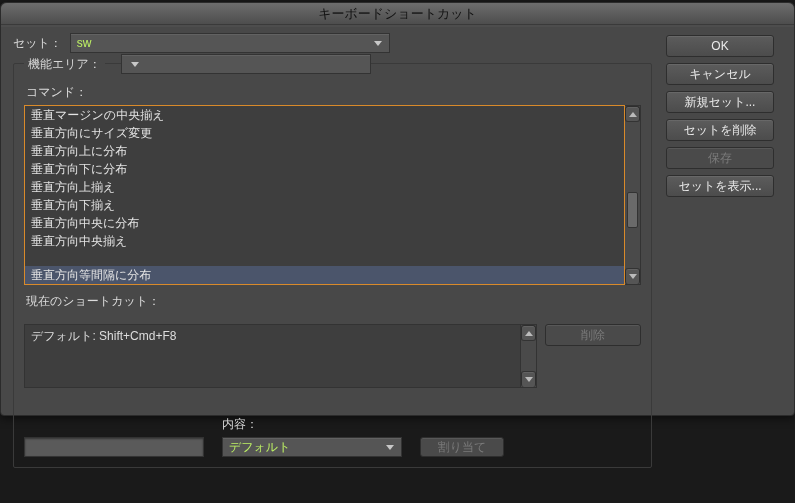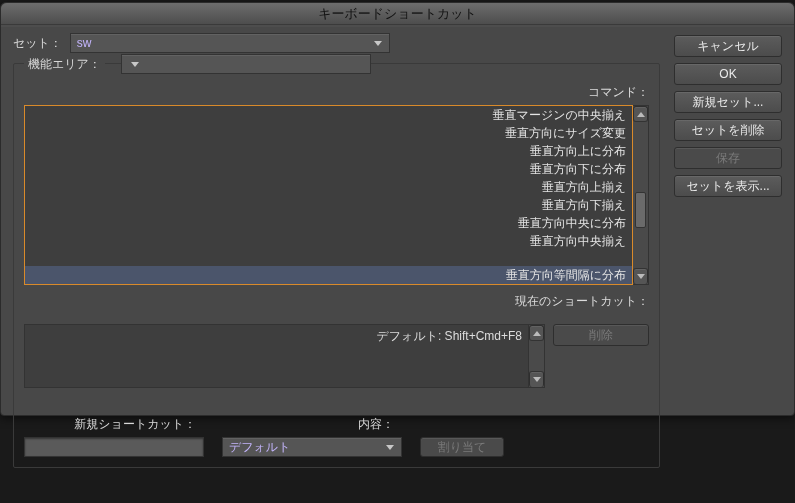--- a/index.html
+++ b/index.html
@@ -29,34 +29,33 @@
     color: #111;
     font-size: 13px;
     line-height: 22px;
     background: linear-gradient(to bottom, #6d6d6d, #4d4d4d);
     border-bottom: 1px solid #3a3a3a;
     border-radius: 6px 6px 0 0;
   }
   .content {
     flex: 1;
     display: flex;
-    padding: 8px 12px 12px 12px;
+    padding: 8px 20px 12px 12px;
     gap: 14px;
-    text-align: right;
   }
   .main { flex: 1; display: flex; flex-direction: column; }
   .side { width: 108px; display: flex; flex-direction: column; gap: 6px; padding-top: 2px; }
 
   .row { display: flex; align-items: center; margin-bottom: 10px; }
   .label { color: #d8d8d8; margin-right: 8px; font-size: 12px; }
 
   .dropdown {
     display: flex; align-items: center; justify-content: space-between;
     background: #555; border: 1px solid #333; height: 20px;
-    padding: 0 4px 0 6px; color: #c4b5fd; font-size: 12px;
+    padding: 0 4px 0 6px; color: #bef264; font-size: 12px;
     box-shadow: inset 0 1px 0 rgba(255,255,255,0.08);
   }
   .dropdown .arrow {
     width: 14px; height: 14px; display: flex; align-items: center; justify-content: center;
   }
   .dropdown .arrow::before {
     content: ""; border-left: 4px solid transparent; border-right: 4px solid transparent;
     border-top: 5px solid #c8c8c8;
   }
 
@@ -206,38 +205,37 @@
               <div class="btn up"></div>
               <div class="track"></div>
               <div class="btn down"></div>
             </div>
           </div>
           <div class="btn disabled" style="width:96px">削除</div>
         </div>
 
         <div class="newshort-row">
           <div class="col" style="width:180px">
-            <span class="label">新規ショートカット：</span>
             <div class="text-input"></div>
           </div>
           <div class="col" style="width:180px">
             <span class="label">内容：</span>
             <div class="dropdown">
               <span>デフォルト</span>
               <span class="arrow"></span>
             </div>
           </div>
           <div class="btn disabled" style="width:84px;height:20px">割り当て</div>
         </div>
 
       </div>
     </div>
 
     <div class="side">
+      <div class="btn">OK</div>
       <div class="btn">キャンセル</div>
-      <div class="btn">OK</div>
       <div class="btn">新規セット...</div>
       <div class="btn">セットを削除</div>
       <div class="btn disabled">保存</div>
       <div class="btn">セットを表示...</div>
     </div>
   </div>
 </div>
 
 </body></html>

